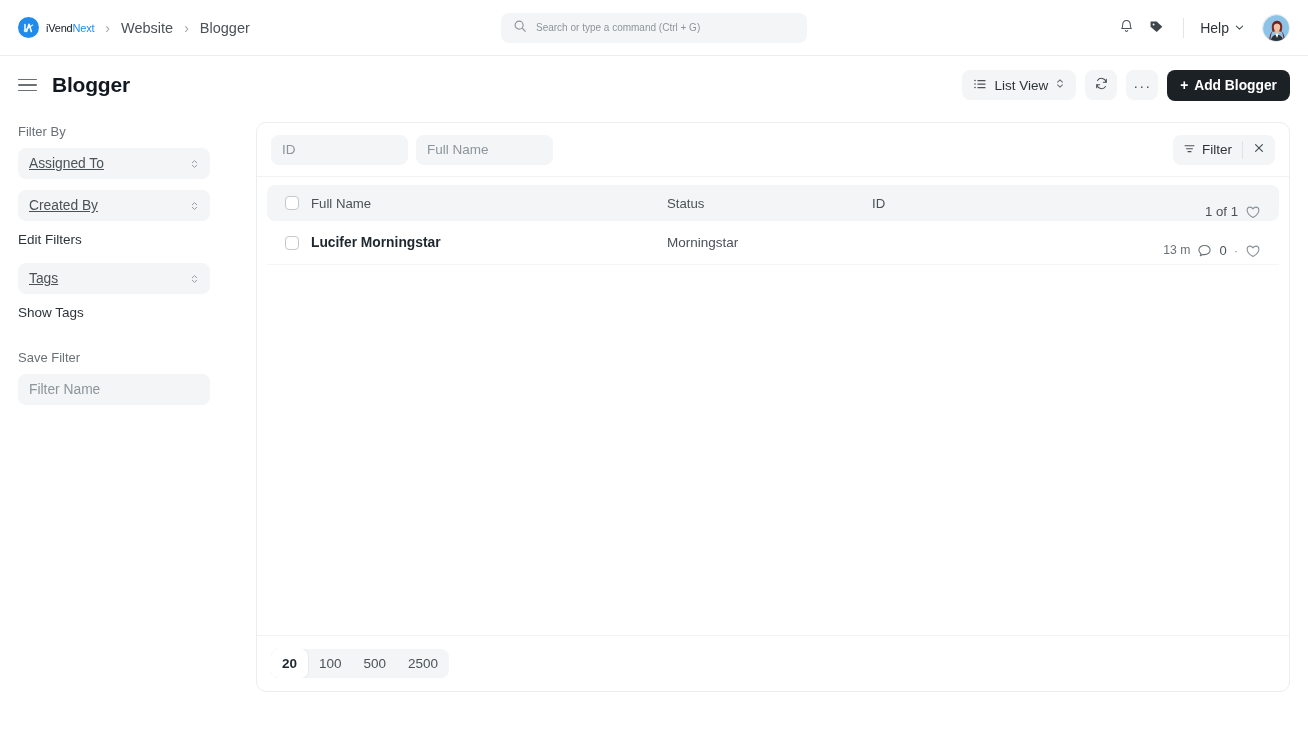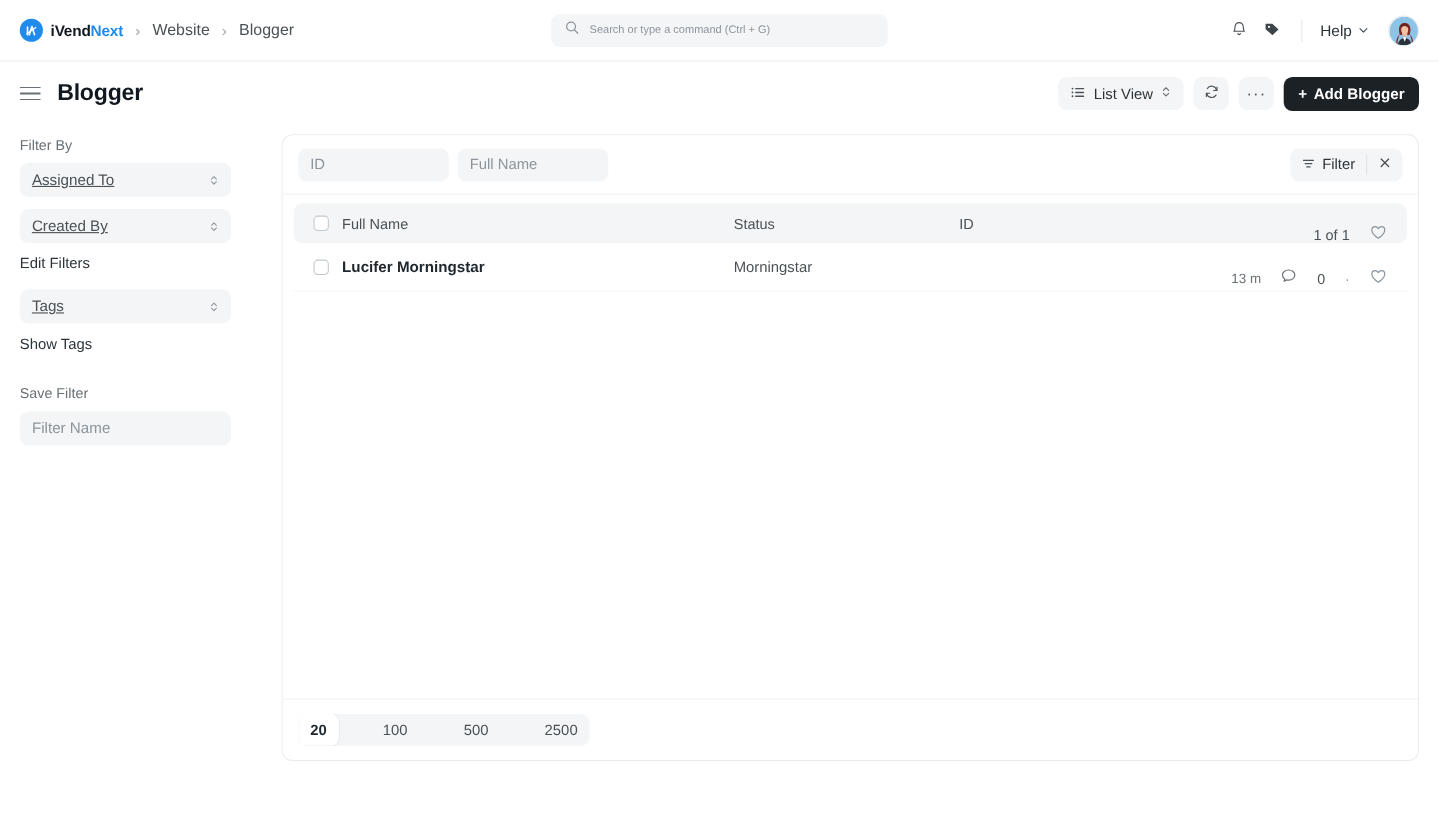--- a/index.html
+++ b/index.html
@@ -22,21 +22,21 @@
     position: relative;
   }
   .brand { display: flex; align-items: center; gap: 7px; }
   .brand-logo {
     width: 21px; height: 21px; border-radius: 50%;
     background: #1f8ced;
     display: flex; align-items: center; justify-content: center;
     flex-shrink: 0;
   }
   .brand-text {
-    font-size: 14px; font-weight: bold; letter-spacing: -0.2px;
+    font-size: 11px; font-weight: normal; letter-spacing: -0.2px;
     color: #111820; white-space: nowrap;
   }
   .brand-text .accent { color: #1f8ced; }
 
   .crumb-sep {
     color: #9ea7ad; font-size: 14px; margin: 0 11px; user-select: none;
   }
   .crumb {
     font-size: 14.5px; color: #4a5257; white-space: nowrap;
   }
@@ -186,21 +186,21 @@
     padding: 0 18px; margin: 0 10px;
     border-bottom: 1px solid #f3f5f6;
   }
   .cell-name { font-size: 13.8px; font-weight: bold; color: #1f272e; }
   .cell-plain { font-size: 13.5px; color: #4a5257; }
 
   .col-check { width: 26px; flex-shrink: 0; }
   .col-name { width: 356px; flex-shrink: 0; }
   .col-status { width: 205px; flex-shrink: 0; }
   .col-id { flex: 1; }
-  .col-right { display: flex; align-items: center; gap: 18px; margin-left: auto; margin-top: 21px; }
+  .col-right { display: flex; align-items: flex-start; gap: 7px; margin-left: auto; margin-top: 21px; }
 
   .cbx {
     width: 14px; height: 14px; border: 1px solid #c3c9cd;
     border-radius: 4px; background: #fff; cursor: pointer;
   }
   .badge {
     display: inline-flex; align-items: center;
     background: #e8f2fe; color: #1f8ced;
     font-size: 12.8px; border-radius: 6px;
     padding: 3px 7px;
@@ -210,21 +210,21 @@
   .dot-sep { font-size: 13px; color: #8c959c; }
 
   .list-spacer { flex: 1; }
 
   .card-footer {
     border-top: 1px solid #f0f2f3;
     padding: 13px 14px; display: flex; align-items: center;
   }
   .page-sizes {
     display: flex; align-items: center; background: #f4f5f6;
-    border-radius: 8px; overflow: hidden; height: 29px; gap: 29px;
+    border-radius: 8px; overflow: hidden; height: 29px;
   }
   .psize {
     padding: 0 11px; height: 100%; display: flex; align-items: center;
     font-size: 13.5px; color: #4a5257; cursor: pointer;
   }
   .psize.active {
     background: #ffffff; color: #1f272e; font-weight: bold;
     border-radius: 7px;
     box-shadow: 0 0 0 1px #e7eaec;
   }

